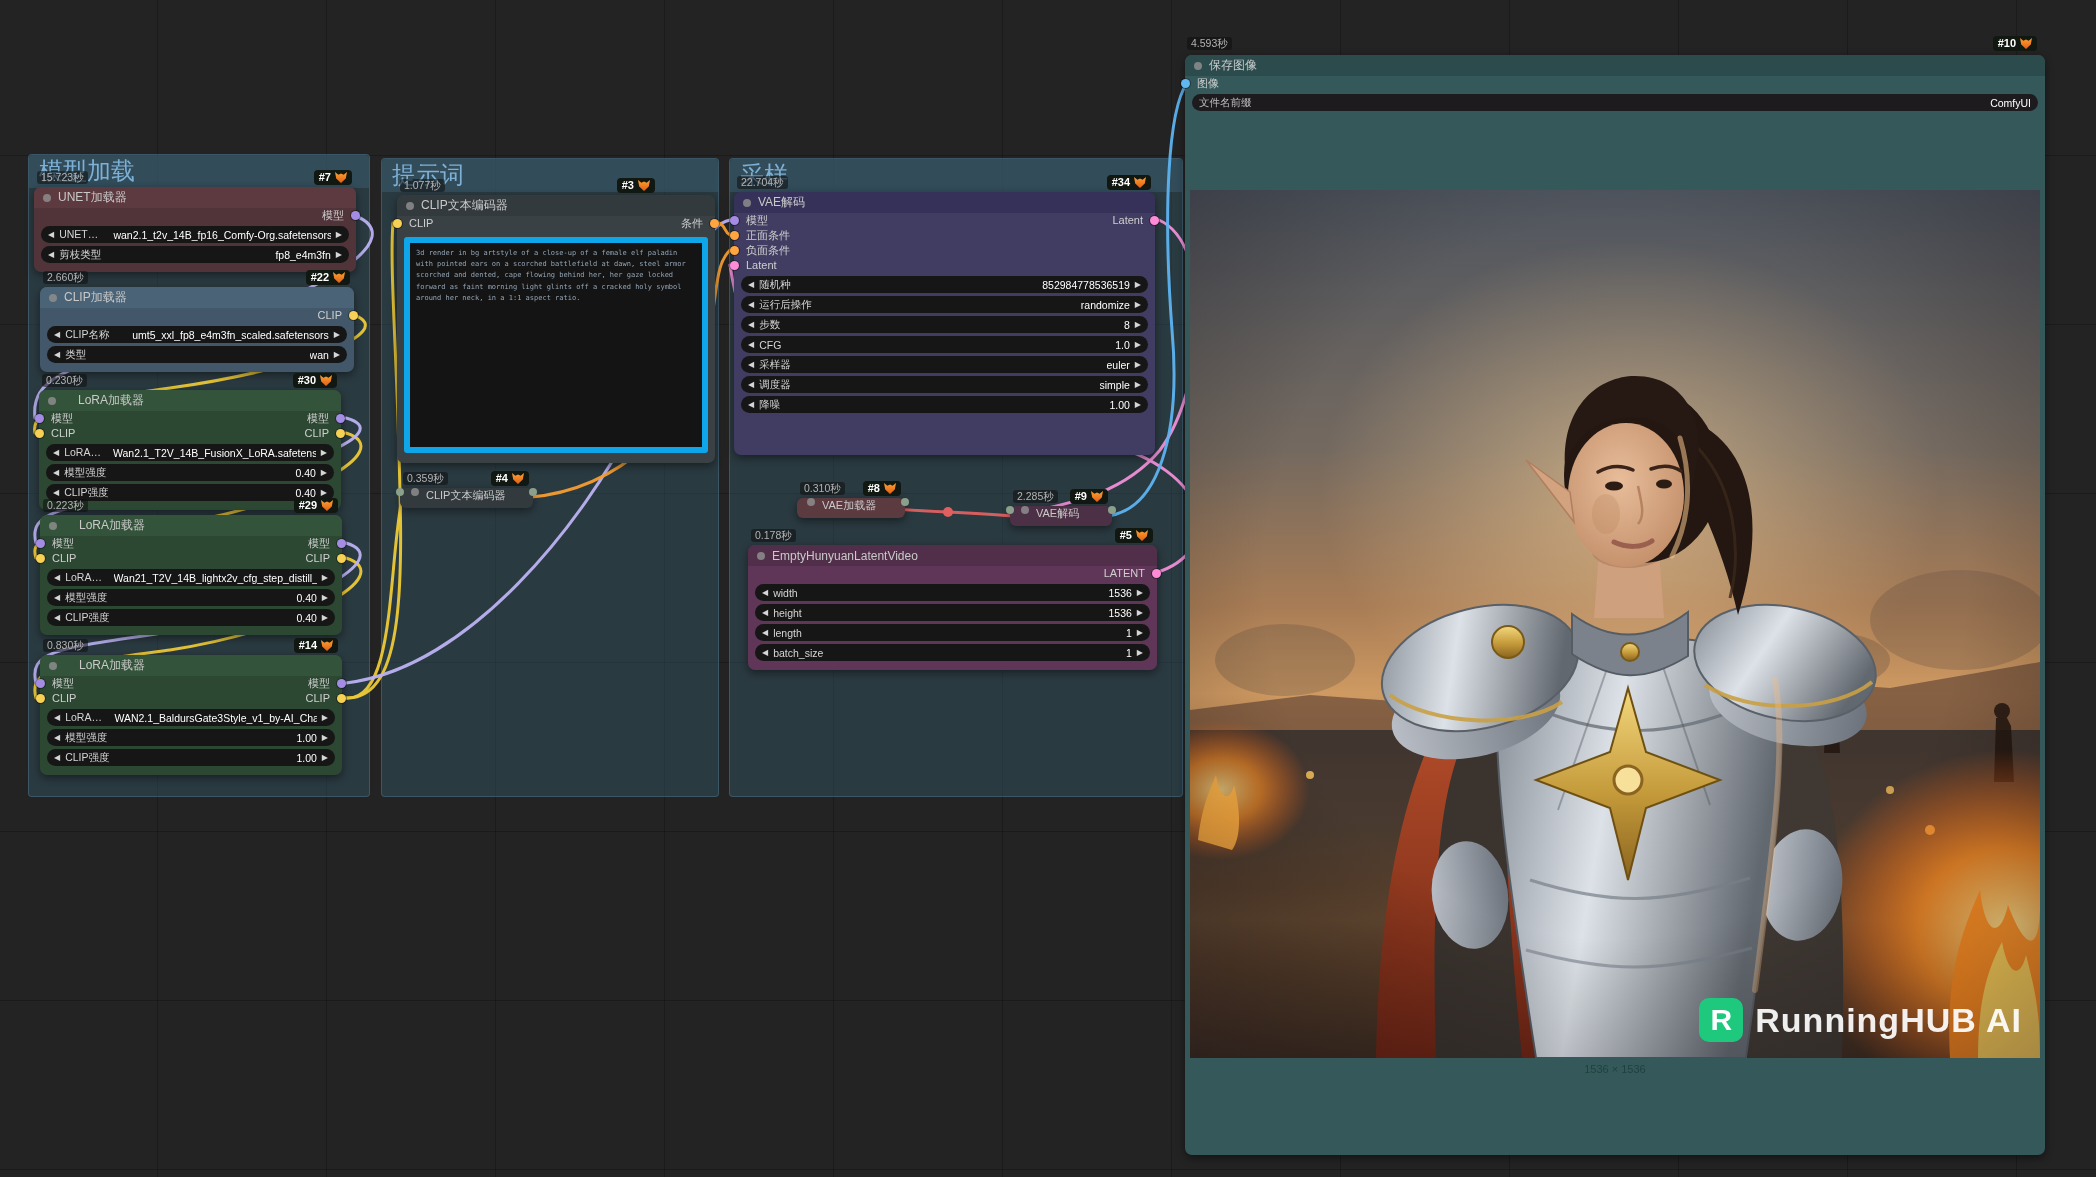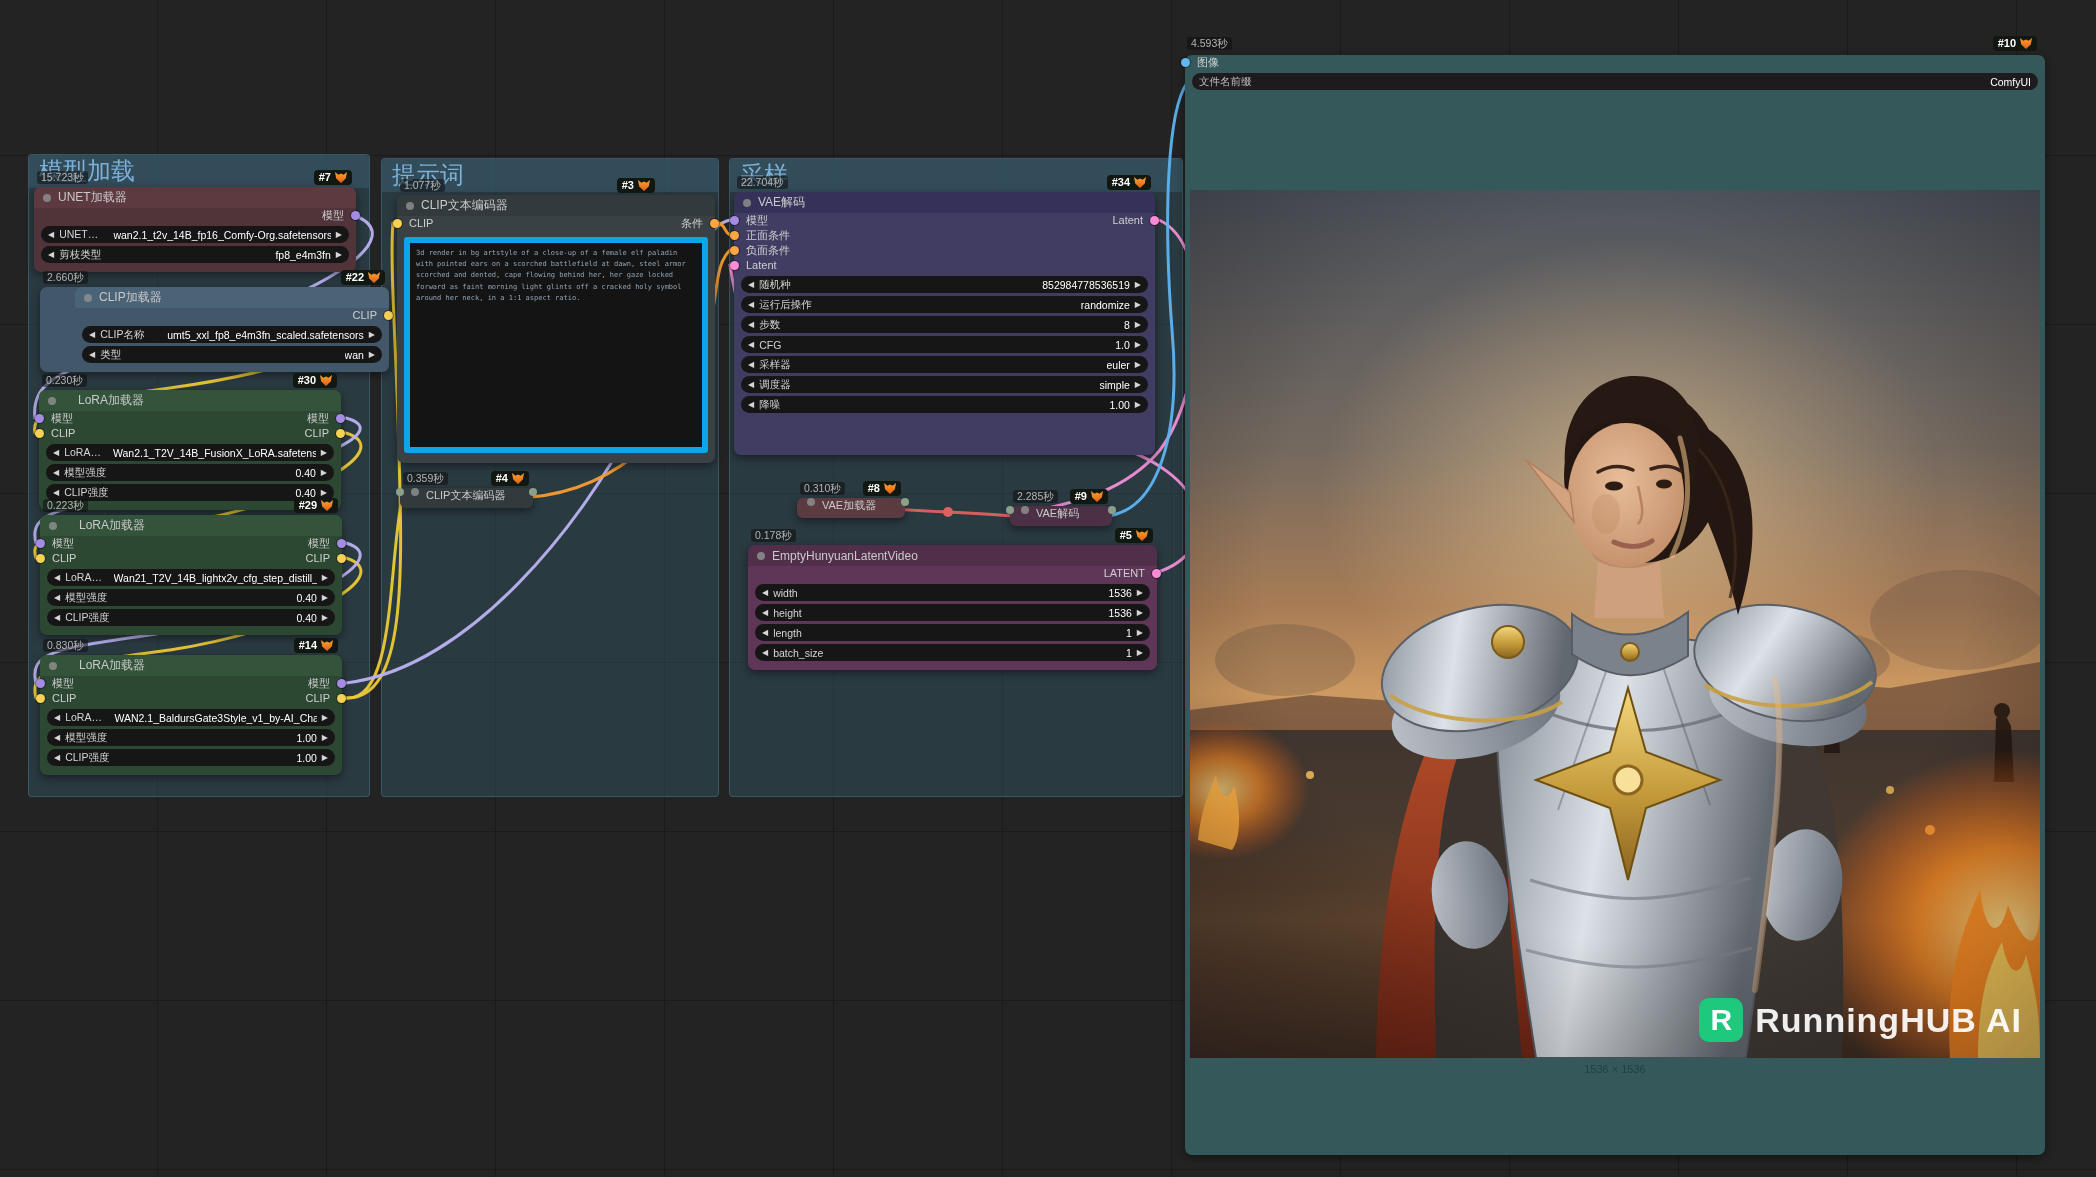--- a/index.html
+++ b/index.html
@@ -20,21 +20,21 @@
   #wires{position:absolute;left:0;top:0;z-index:2;pointer-events:none;}
   #wires path{fill:none;stroke-width:3;stroke-linecap:round;opacity:.95;}
   
   .node{position:absolute;border-radius:7px;box-shadow:0 3px 9px rgba(0,0,0,.45);z-index:3;font-size:11px;}
   .nhead{height:21px;display:flex;align-items:center;gap:7px;padding:0 9px;border-radius:7px 7px 0 0;font-size:12px;color:#c9c9c9;white-space:nowrap;}
   .cdot{width:8px;height:8px;border-radius:50%;background:#8d8d8d;flex:0 0 auto;opacity:.85;}
   .collapsed{display:flex;align-items:flex-start;gap:7px;padding:0 10px;border-radius:6px;color:#c9c9c9;font-size:11px;white-space:nowrap;}
   .enddot{width:8px;height:8px;border-radius:50%;background:#8aa08a;flex:0 0 auto;}
   .enddot.l{margin-left:-14px;} .enddot.r{margin-right:-14px;margin-left:auto;}
   .unet{background:#50343a;} .unet .nhead{background:#5d3a40;}
-  .cliploader{background:#42586a;padding-left:35px;} .cliploader .nhead{background:#4a6376;}
+  .cliploader{background:#42586a;} .cliploader .nhead{background:#4a6376;}
   .lora{background:#2c4832;} .lora .nhead{background:#33543a;gap:22px;}
   .encoder{background:#3a4145;} .encoder .nhead{background:#333a3e;}
   .collapsed.encoder{background:#333a3e;}
   .ksampler{background:#403c62;} .ksampler .nhead{background:#353158;}
   .latentnode{background:#5f3657;} .latentnode .nhead{background:#512e4a;}
   .vaeload{background:#5b3a40;}
   .vaedecode{background:#4c3146;}
   .saveimg{background:#35595b;} .saveimg .nhead{background:#2c4b4d;}
   
   .timer{position:absolute;top:-16px;left:3px;background:rgba(15,15,15,.55);color:#b3b3b3;font-size:10.5px;line-height:13px;padding:0 4px;border-radius:3px;white-space:nowrap;}
@@ -459,20 +459,24 @@
     </div>
   <div class="nodepad"></div>
 </div>
 
 <div class="node saveimg" style="left:1185px;top:55px;width:860px;height:1100px;">
   <span class="timer" style="top:-18px;left:2px;">4.593秒</span>
   <span class="badge" style="top:-19px;right:8px;">
       <span>#10</span>
       <span class="fox"></span>
     </span>
+  <div class="nhead">
+      <span class="cdot"></span>
+      <span>保存图像</span>
+    </div>
   <div class="iorow">
     <span class="sdot l c-img"></span>
       <span class="slotin">图像</span>
   </div>
   <div class="widget textw" style="background:#1e1b1e;">
     <span class="wlabel">文件名前缀</span>
     <span class="wvalue">ComfyUI</span>
   </div>
 
   <div class="imgbox">

